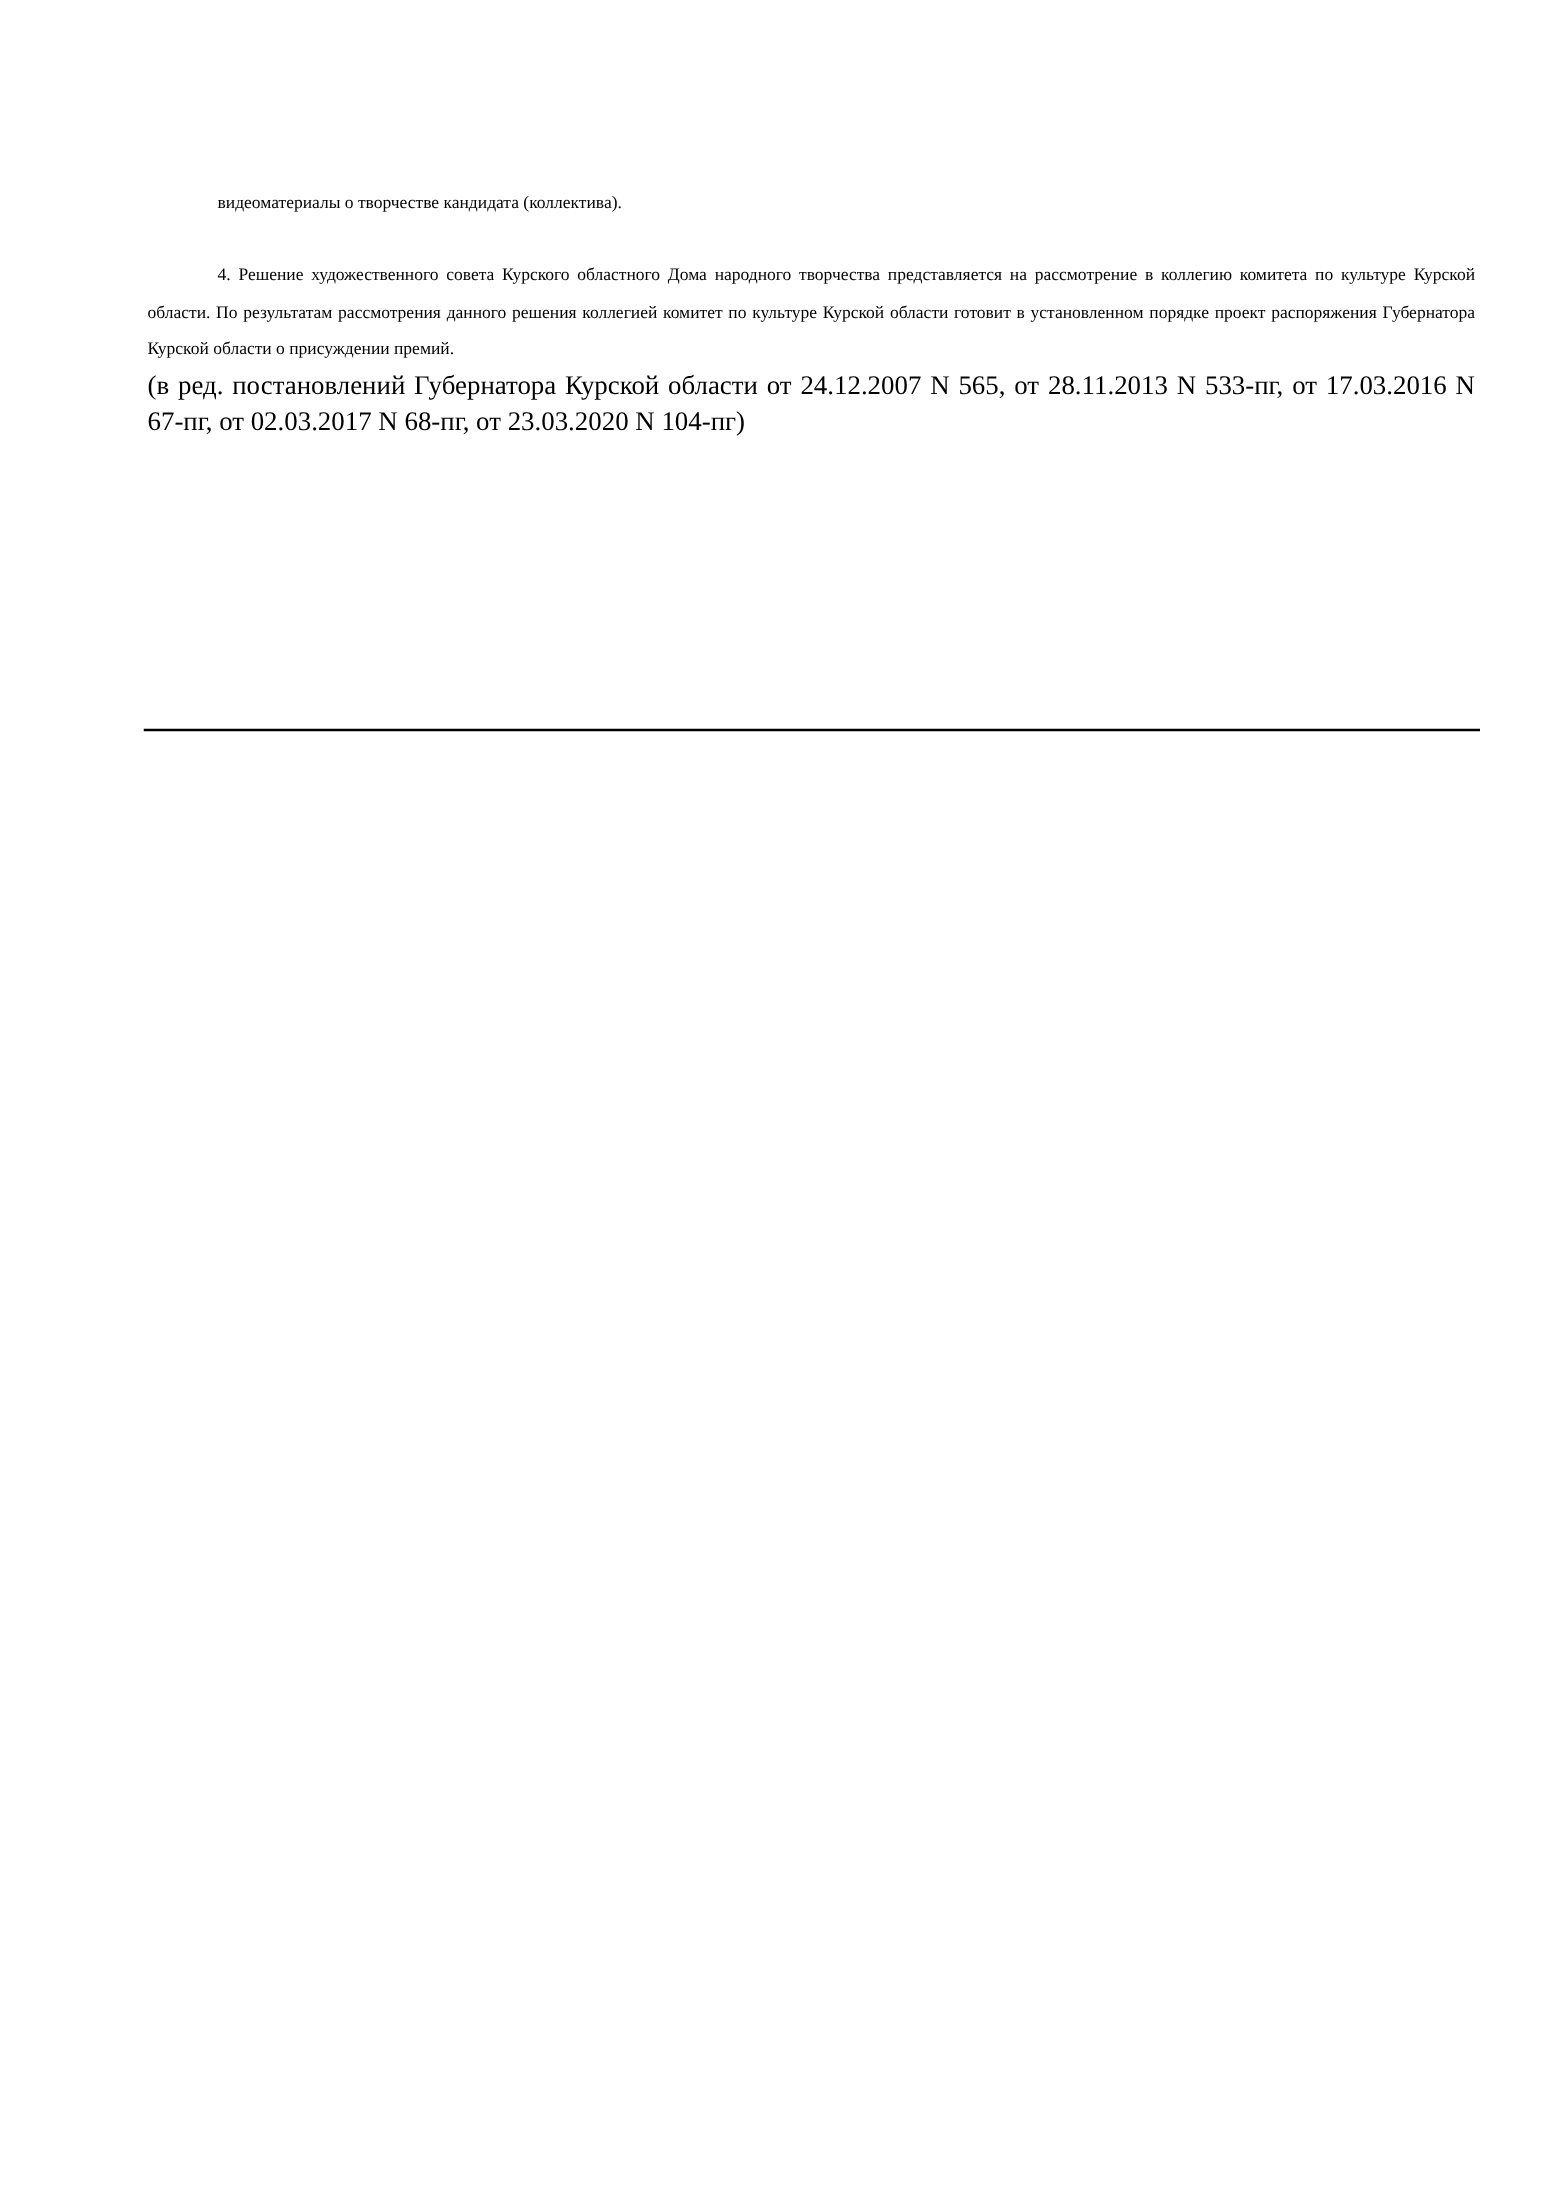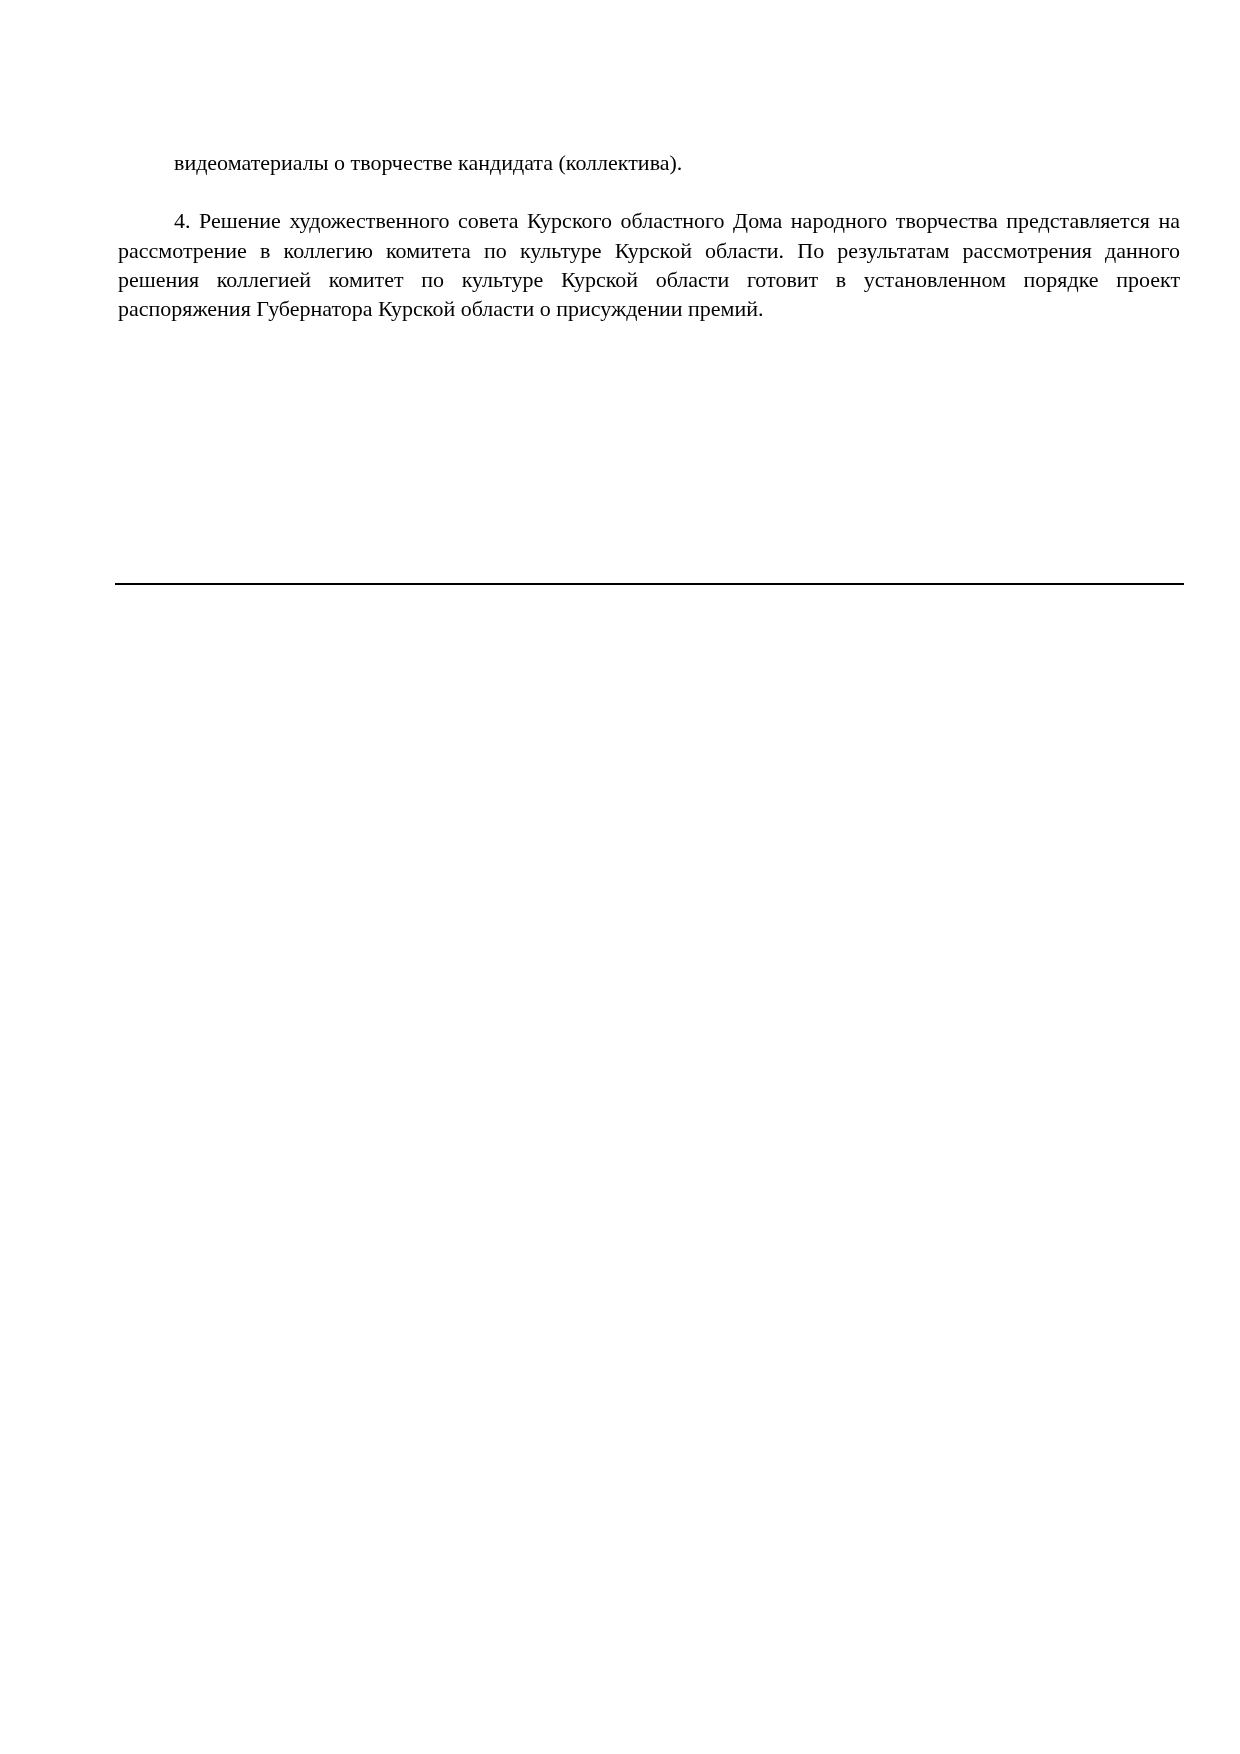--- a/index.html
+++ b/index.html
@@ -10,21 +10,21 @@
     font-family: "Liberation Serif", "DejaVu Serif", serif;
     color: #000;
   }
   .page {
     position: absolute;
     left: 118px;
     top: 148px;
     width: 1062px;
   }
   .para {
-    font-size: 22px;
+    font-size: 14px;
     line-height: 29.3px;
     text-align: justify;
     margin: 0;
   }
   .indent { text-indent: 56px; }
   .gap { margin-top: 29px; }
   .note {
     font-size: 21.5px;
     line-height: 29.3px;
     text-align: justify;
@@ -38,15 +38,16 @@
     height: 2px;
     background: #000;
   }
 </style>
 </head>
 <body>
 
 <div class="page">
   <p class="para indent">видеоматериалы о творчестве кандидата (коллектива).</p>
   <p class="para indent gap">4. Решение художественного совета Курского областного Дома народного творчества представляется на рассмотрение в коллегию комитета по культуре Курской области. По результатам рассмотрения данного решения коллегией комитет по культуре Курской области готовит в установленном порядке проект распоряжения Губернатора Курской области о присуждении премий.</p>
+  <p class="note">(в ред. постановлений Губернатора Курской области от 24.12.2007 N 565, от 28.11.2013 N 533-пг, от 17.03.2016 N 67-пг, от 02.03.2017 N 68-пг, от 23.03.2020 N 104-пг)</p>
 </div>
 
 <div class="rule"></div>
 
 </body></html>

